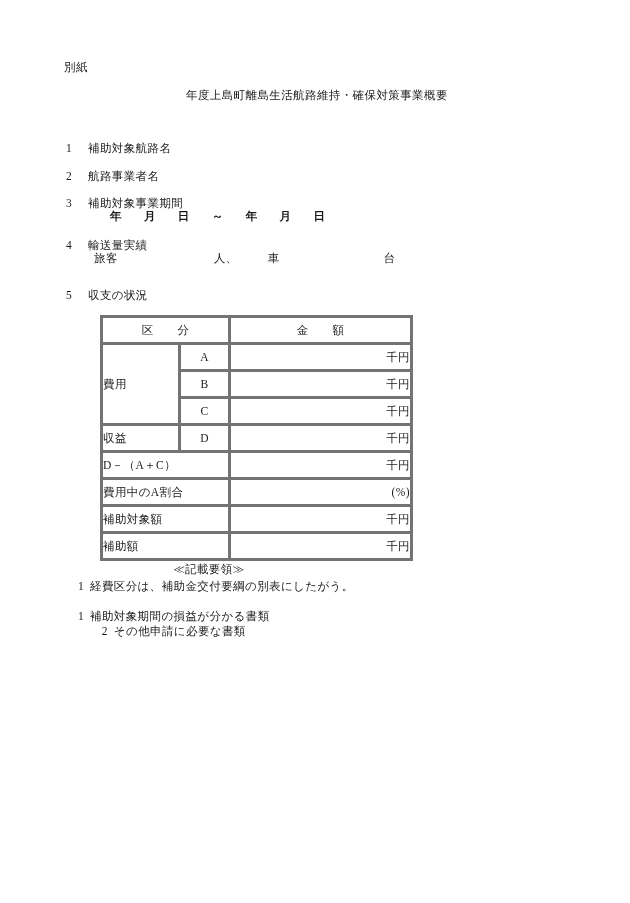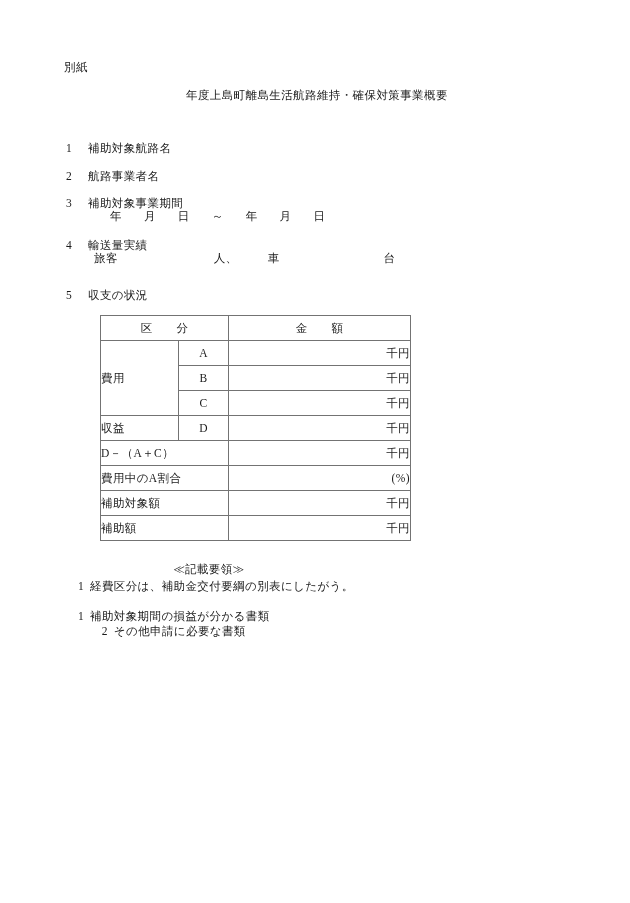--- a/index.html
+++ b/index.html
@@ -56,42 +56,42 @@
   .item-sub {
     position: absolute;
     font-size: 11.5px;
     letter-spacing: 0.4px;
     white-space: nowrap;
   }
 
   .i1 { left: 66px; top: 141px; }
   .i2 { left: 66px; top: 169px; }
   .i3 { left: 66px; top: 196px; }
-  .i3s { left: 110px; top: 209px; }
+  .i3s { left: 110px; top: 209px; font-weight: bold; }
   .i4 { left: 66px; top: 238px; }
   .i4s { left: 94px; top: 251px; }
   .i5 { left: 66px; top: 288px; }
 
   .sp-wide { display: inline-block; width: 30px; }
   .sp-mid  { display: inline-block; width: 22px; }
   .sp-pax  { display: inline-block; width: 96px; }
   .sp-car  { display: inline-block; width: 104px; }
 
   
   .balance-table {
     position: absolute;
     left: 100px;
     top: 315px;
     width: 310px;
     border-collapse: collapse;
     table-layout: fixed;
     font-size: 11.5px;
   }
   .balance-table td {
-    border: 1px solid #737373;
+    border: 3px solid #737373;
     padding: 0;
     height: 24px;
     vertical-align: middle;
     letter-spacing: 0.4px;
   }
   .col-cat   { width: 78px; }
   .col-code  { width: 50px; }
   .col-amt   { width: 182px; }
 
   .th-cat, .th-amt {

